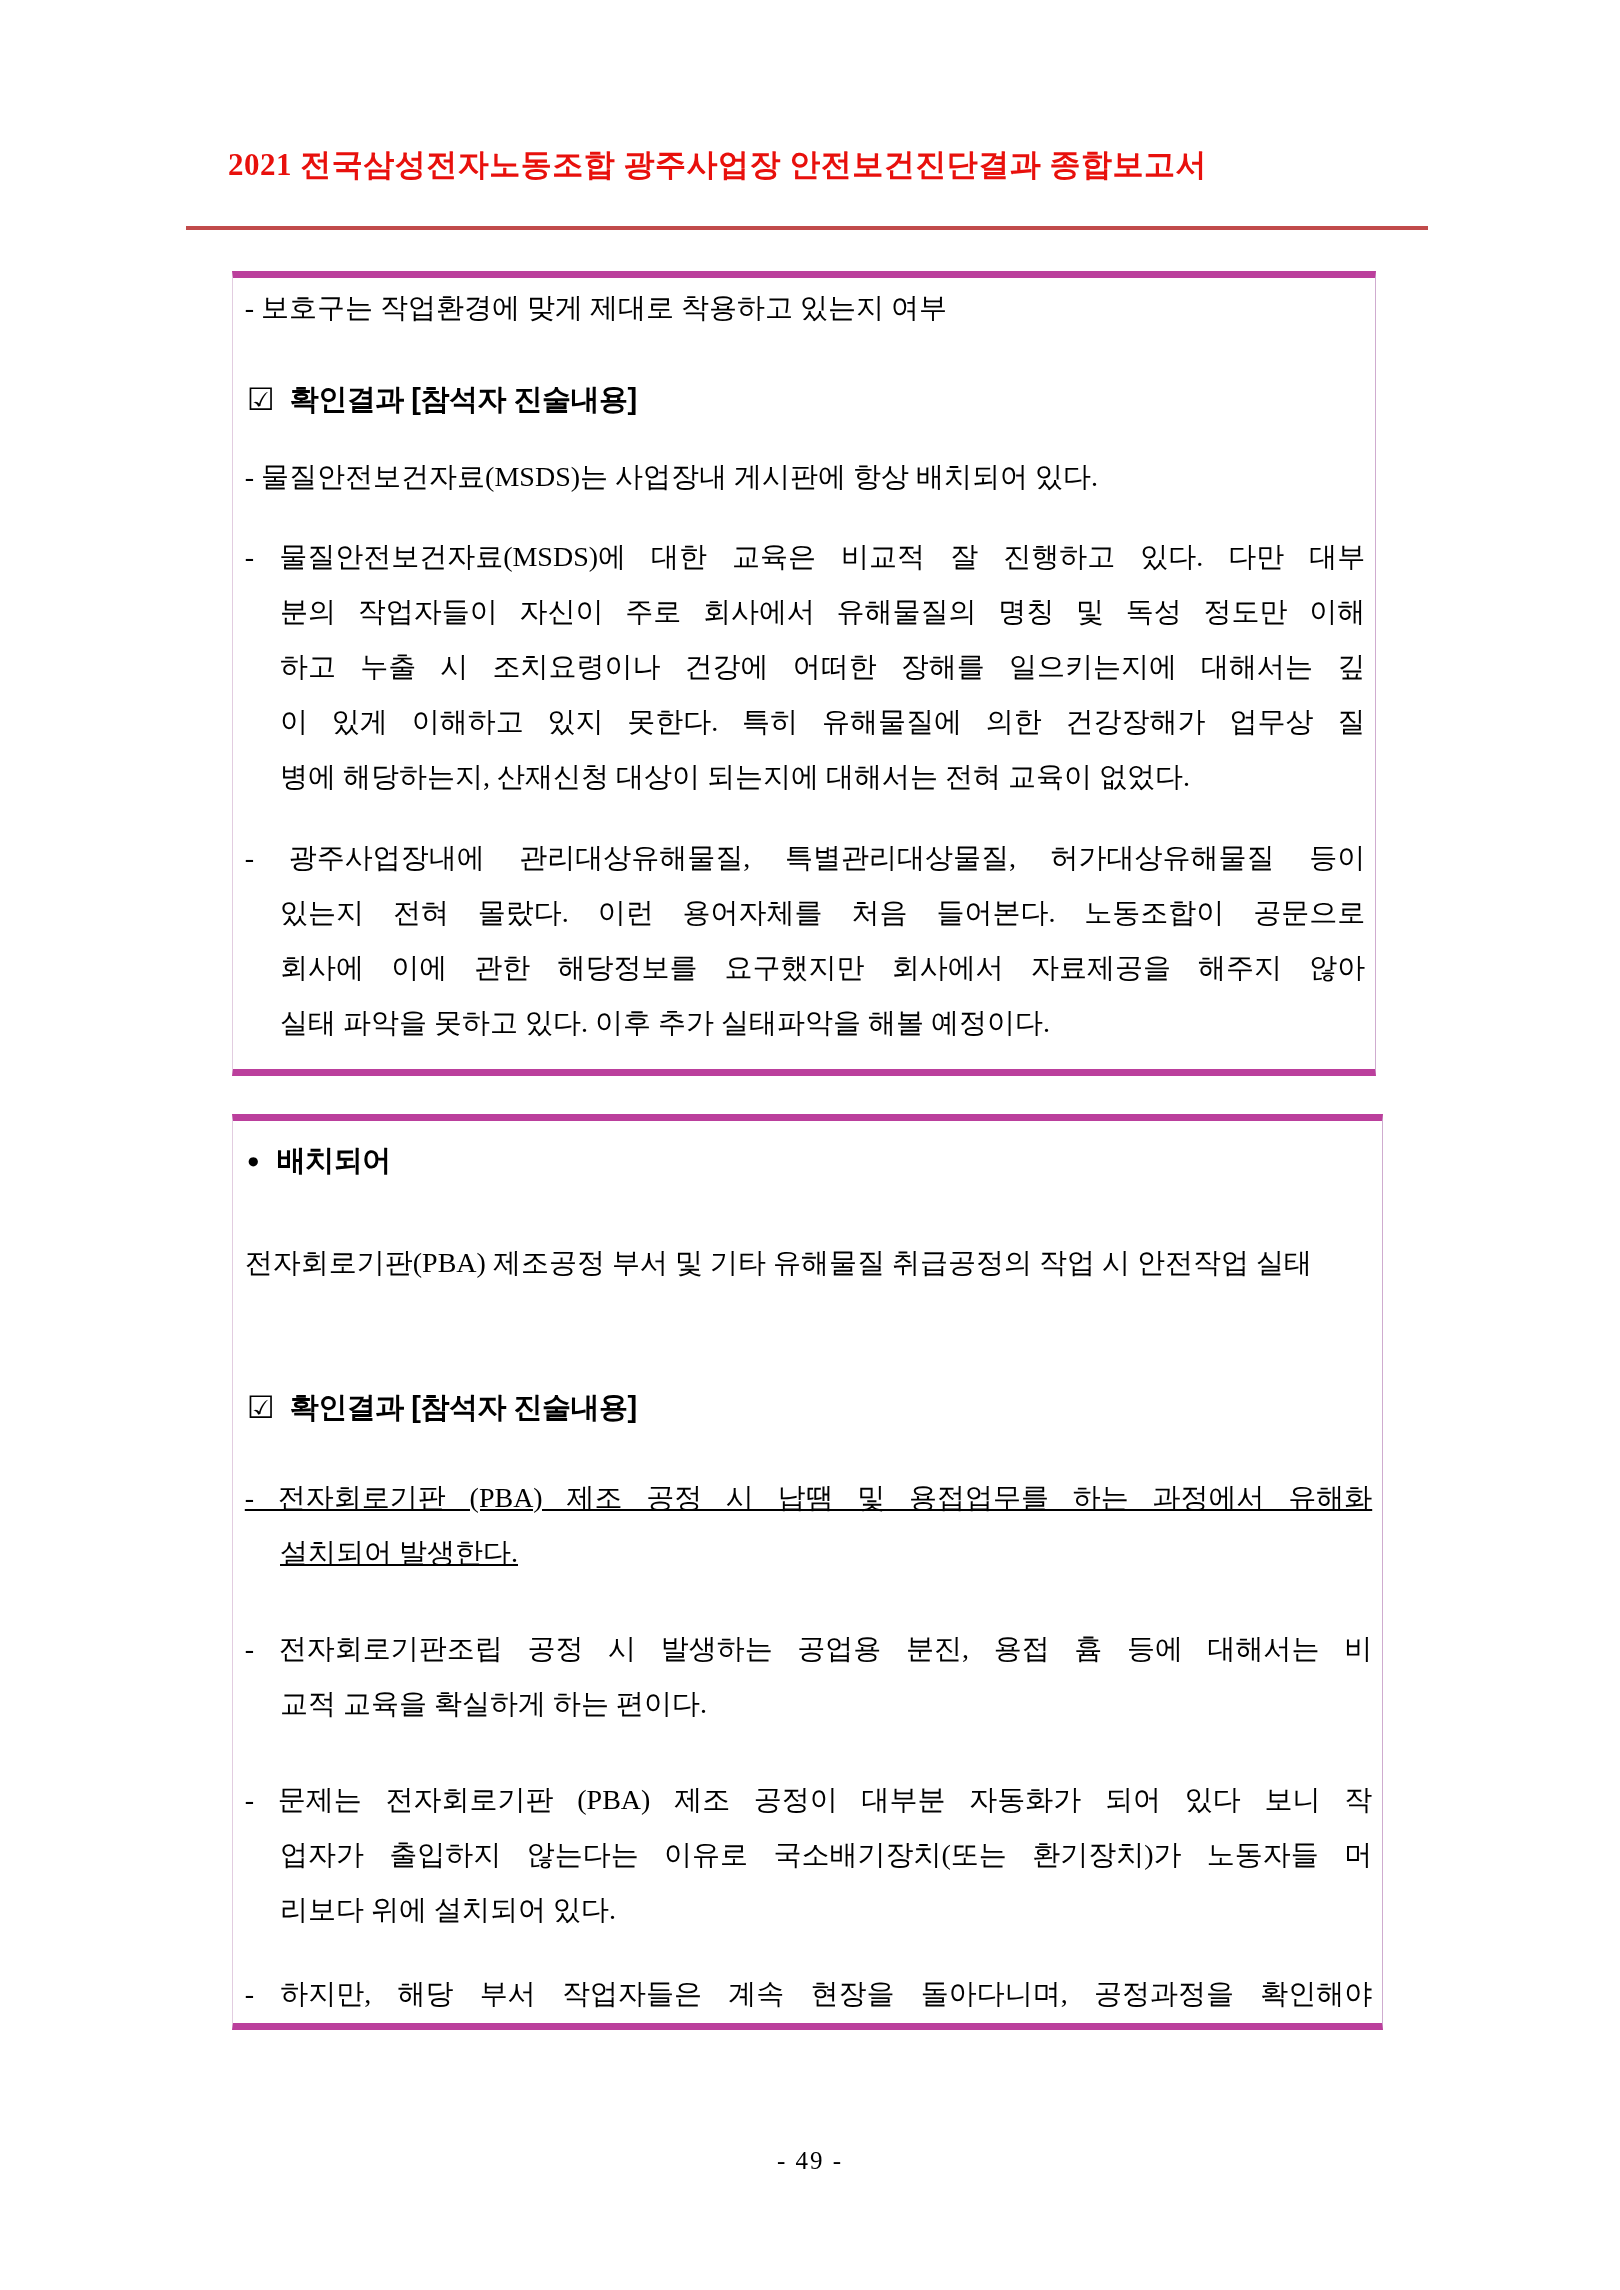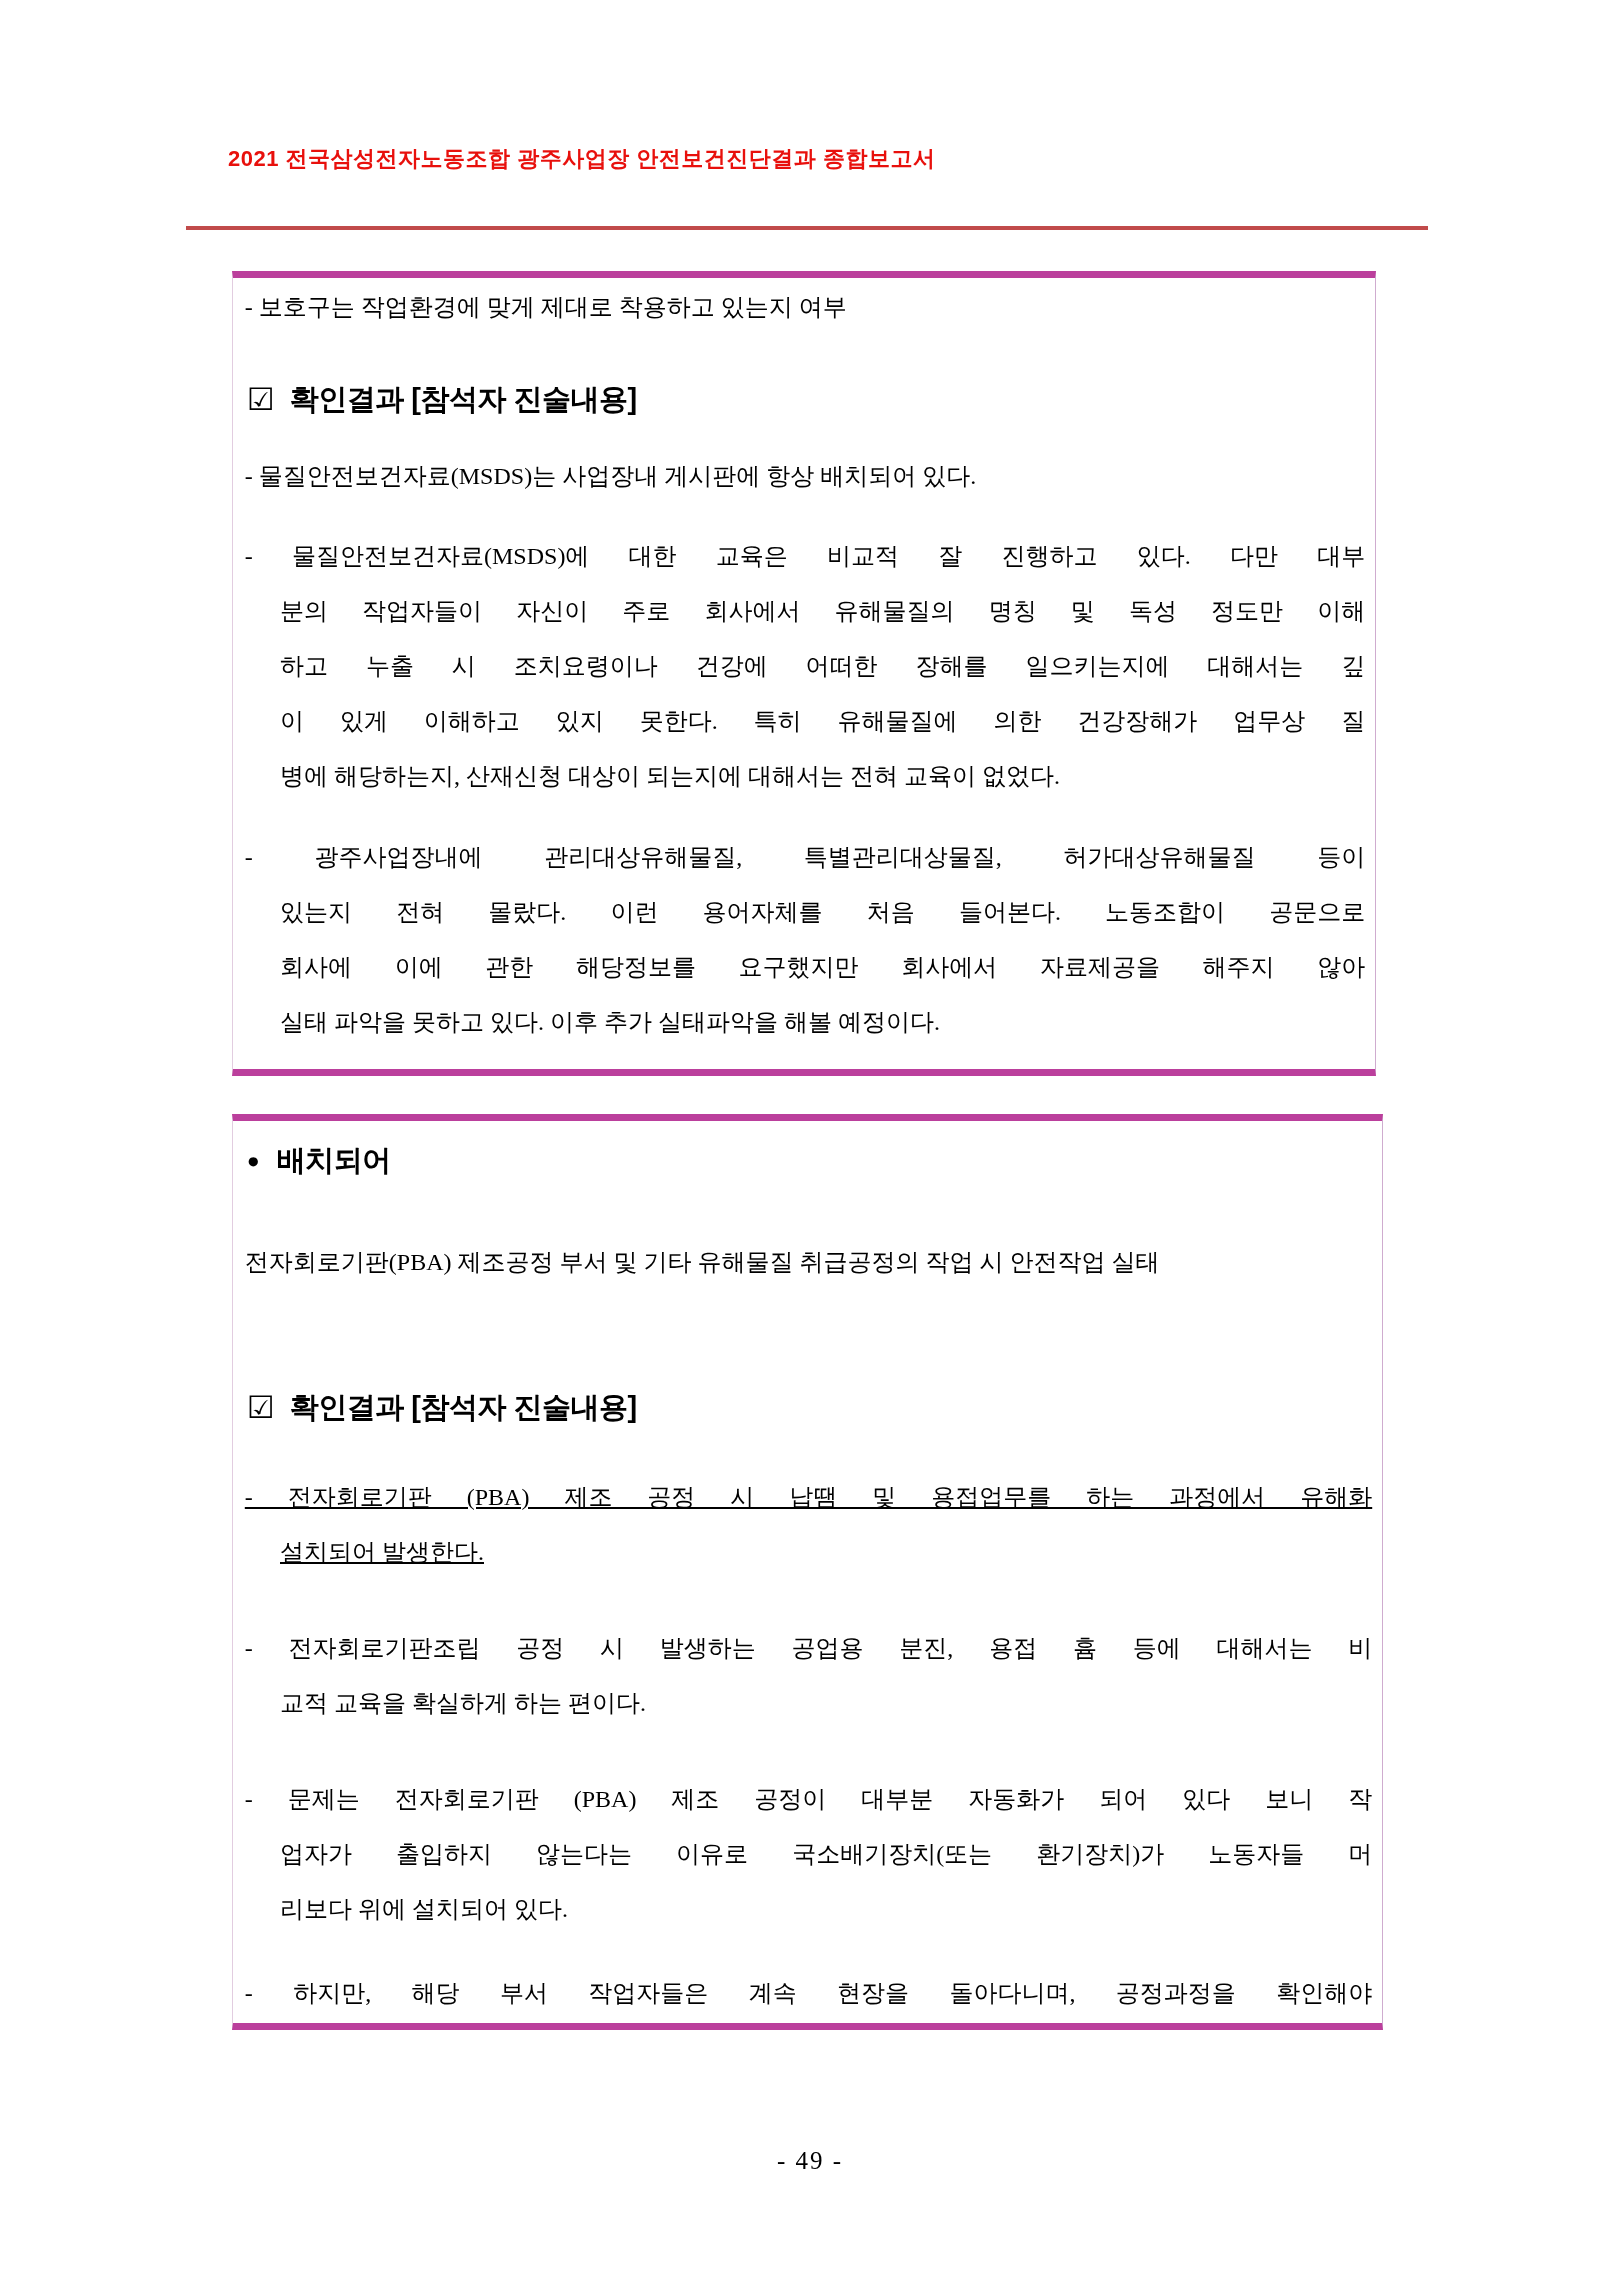--- a/index.html
+++ b/index.html
@@ -5,43 +5,43 @@
   html, body { margin: 0; padding: 0; }
   body {
     width: 1620px; height: 2291px;
     background: #ffffff;
     position: relative;
     font-family: "Liberation Serif", "DejaVu Serif", serif;
     color: #000000;
   }
   .doc-title {
     position: absolute; left: 228px; top: 144px;
-    font-family: Liberation Sans, sans-serif;
-    font-weight: 800; font-size: 22px; letter-spacing: 0.5px;
+    font-family: Liberation Serif, serif;
+    font-weight: 800; font-size: 31px; letter-spacing: 0.5px;
     color: var(--title_red, #e8100c);
     white-space: nowrap;
   }
   .header-rule {
     position: absolute; left: 186px; top: 226px;
     width: 1242px; height: 3.9px;
     background: var(--header_rule, #c14b4b);
   }
   .block {
     position: absolute; left: 232px;
     border-top: 7.8px solid var(--block_border, #bb3f9c);
     border-bottom: 7.8px solid var(--block_border, #bb3f9c);
     border-left: 1px solid var(--thin_border_l, #e2cde0);
     border-right: 1px solid var(--thin_border, #cfaccf);
     box-sizing: border-box;
     overflow: hidden;
   }
   .block1 { top: 271px; width: 1144px; height: 805px; }
   .block2 { top: 1114px; width: 1151px; height: 916px; }
 
-  .btext { font-size: 24px; }
+  .btext { font-size: 28px; }
   .line {
     line-height: 55px; height: 55px;
     padding: 0 9.8px 0 11.8px;
     text-align: justify; text-align-last: left;
     overflow: hidden;
   }
   .line.cont { padding-left: 47px; }
   .line.jl { text-align-last: justify; }
 
   .intro-line { margin-top: 2px; }

